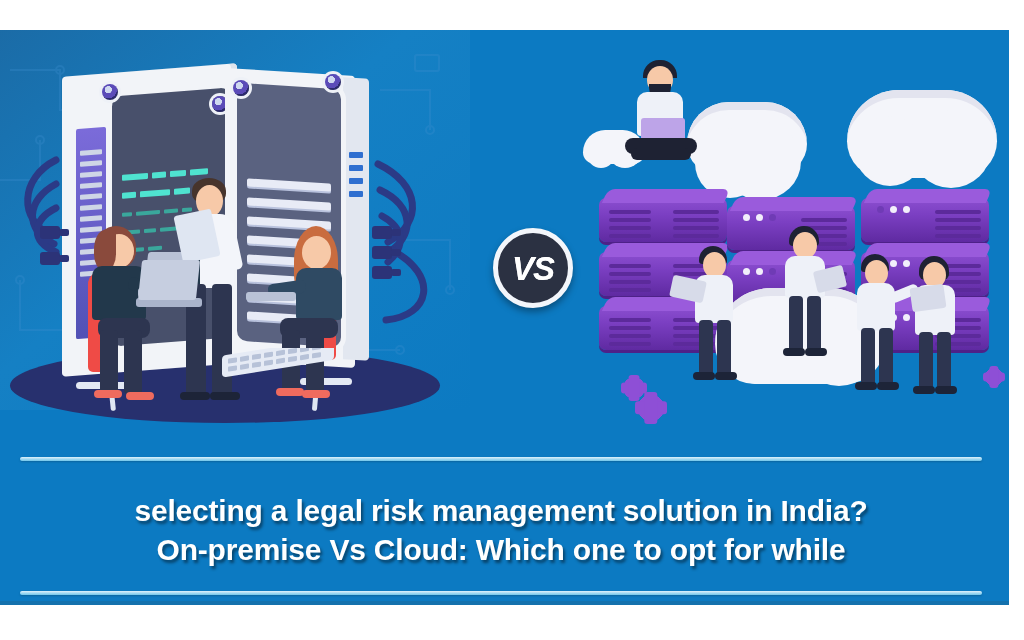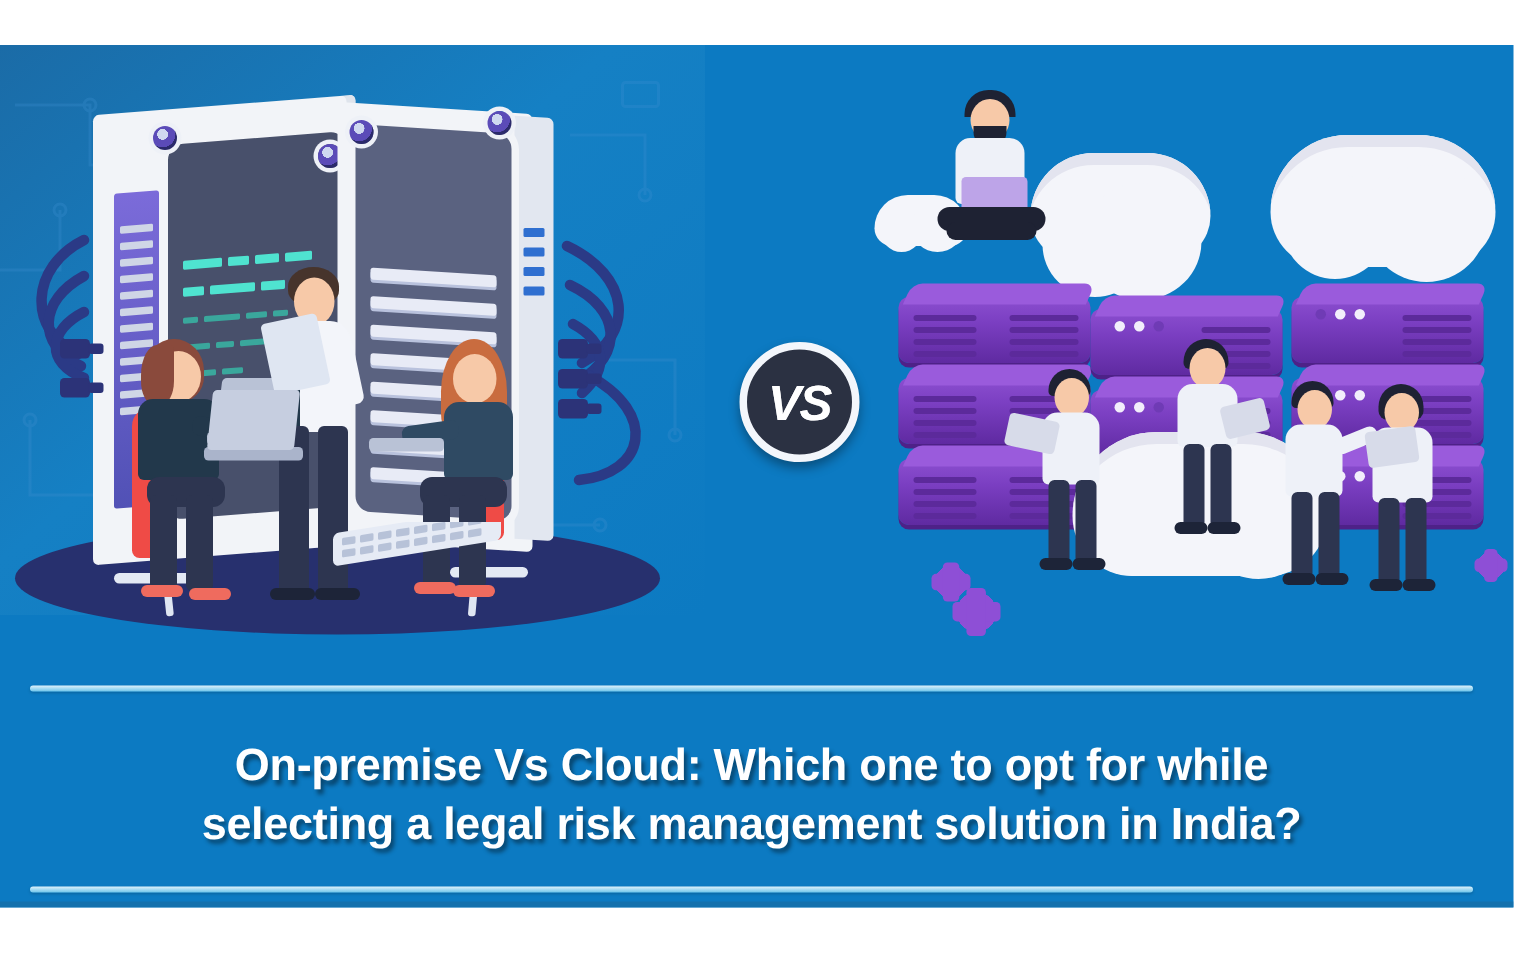--- a/index.html
+++ b/index.html
@@ -579,19 +579,19 @@
       </div>
 
       <div class="gear" style="left:46px;top:345px;width:26px;height:26px"></div>
       <div class="gear" style="left:60px;top:362px;width:32px;height:32px"></div>
       <div class="gear" style="left:408px;top:336px;width:22px;height:22px"></div>
     </div>
 
     <div class="rule rule-top"></div>
 
     <h1 class="title">
+      <span class="line">selecting a legal risk management solution in India?</span>
       <span class="line">On-premise Vs Cloud: Which one to opt for while</span>
-      <span class="line">selecting a legal risk management solution in India?</span>
     </h1>
 
     <div class="rule rule-bottom"></div>
   </div>
 </div>
 
 </body></html>

